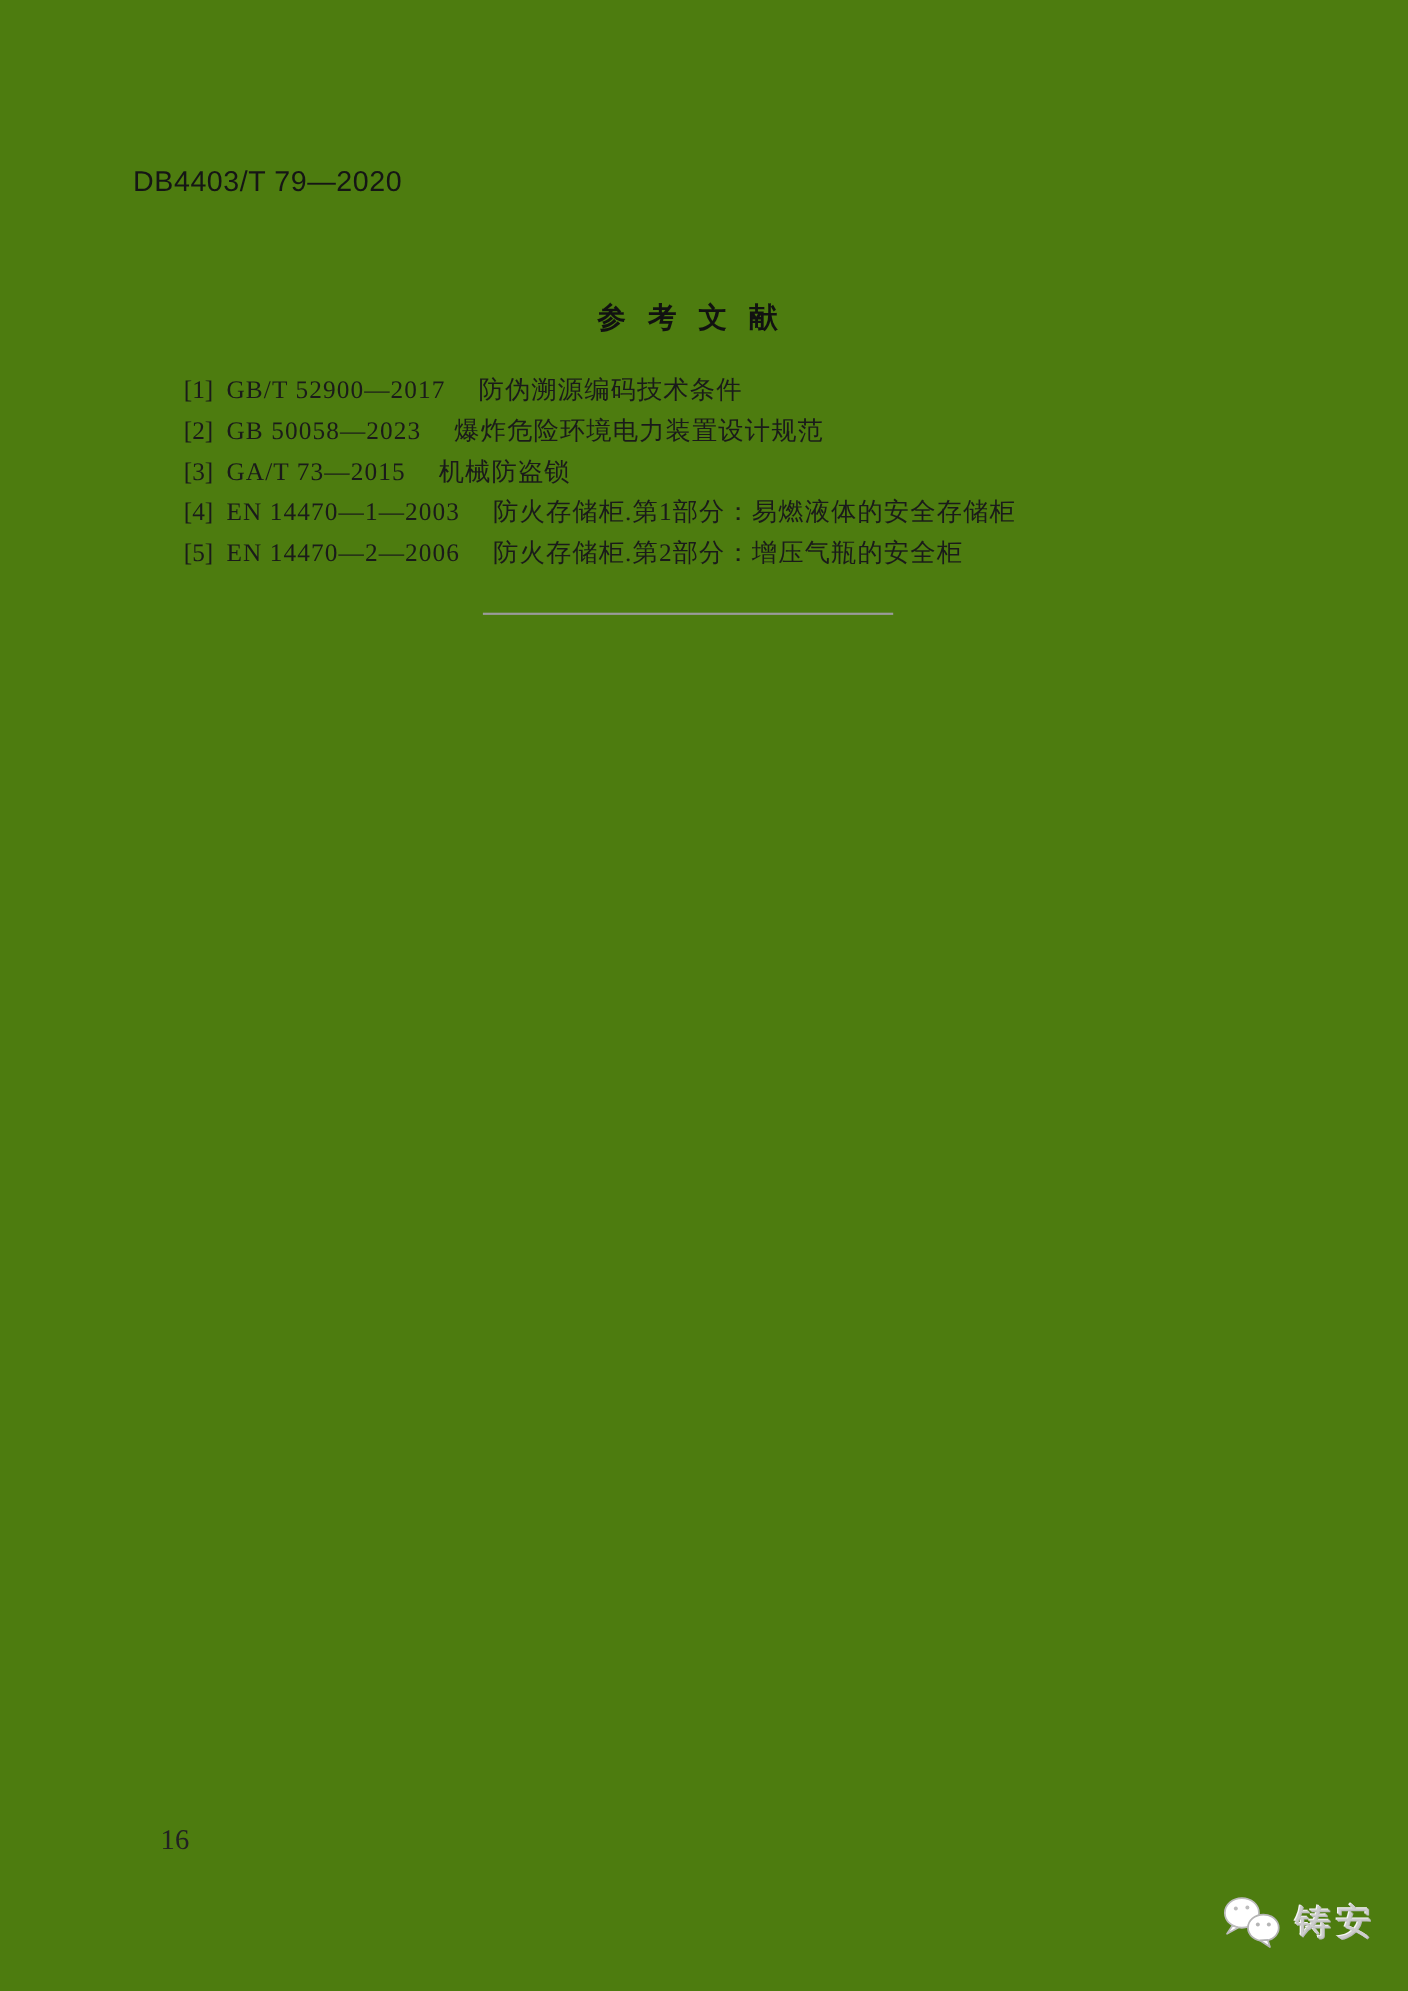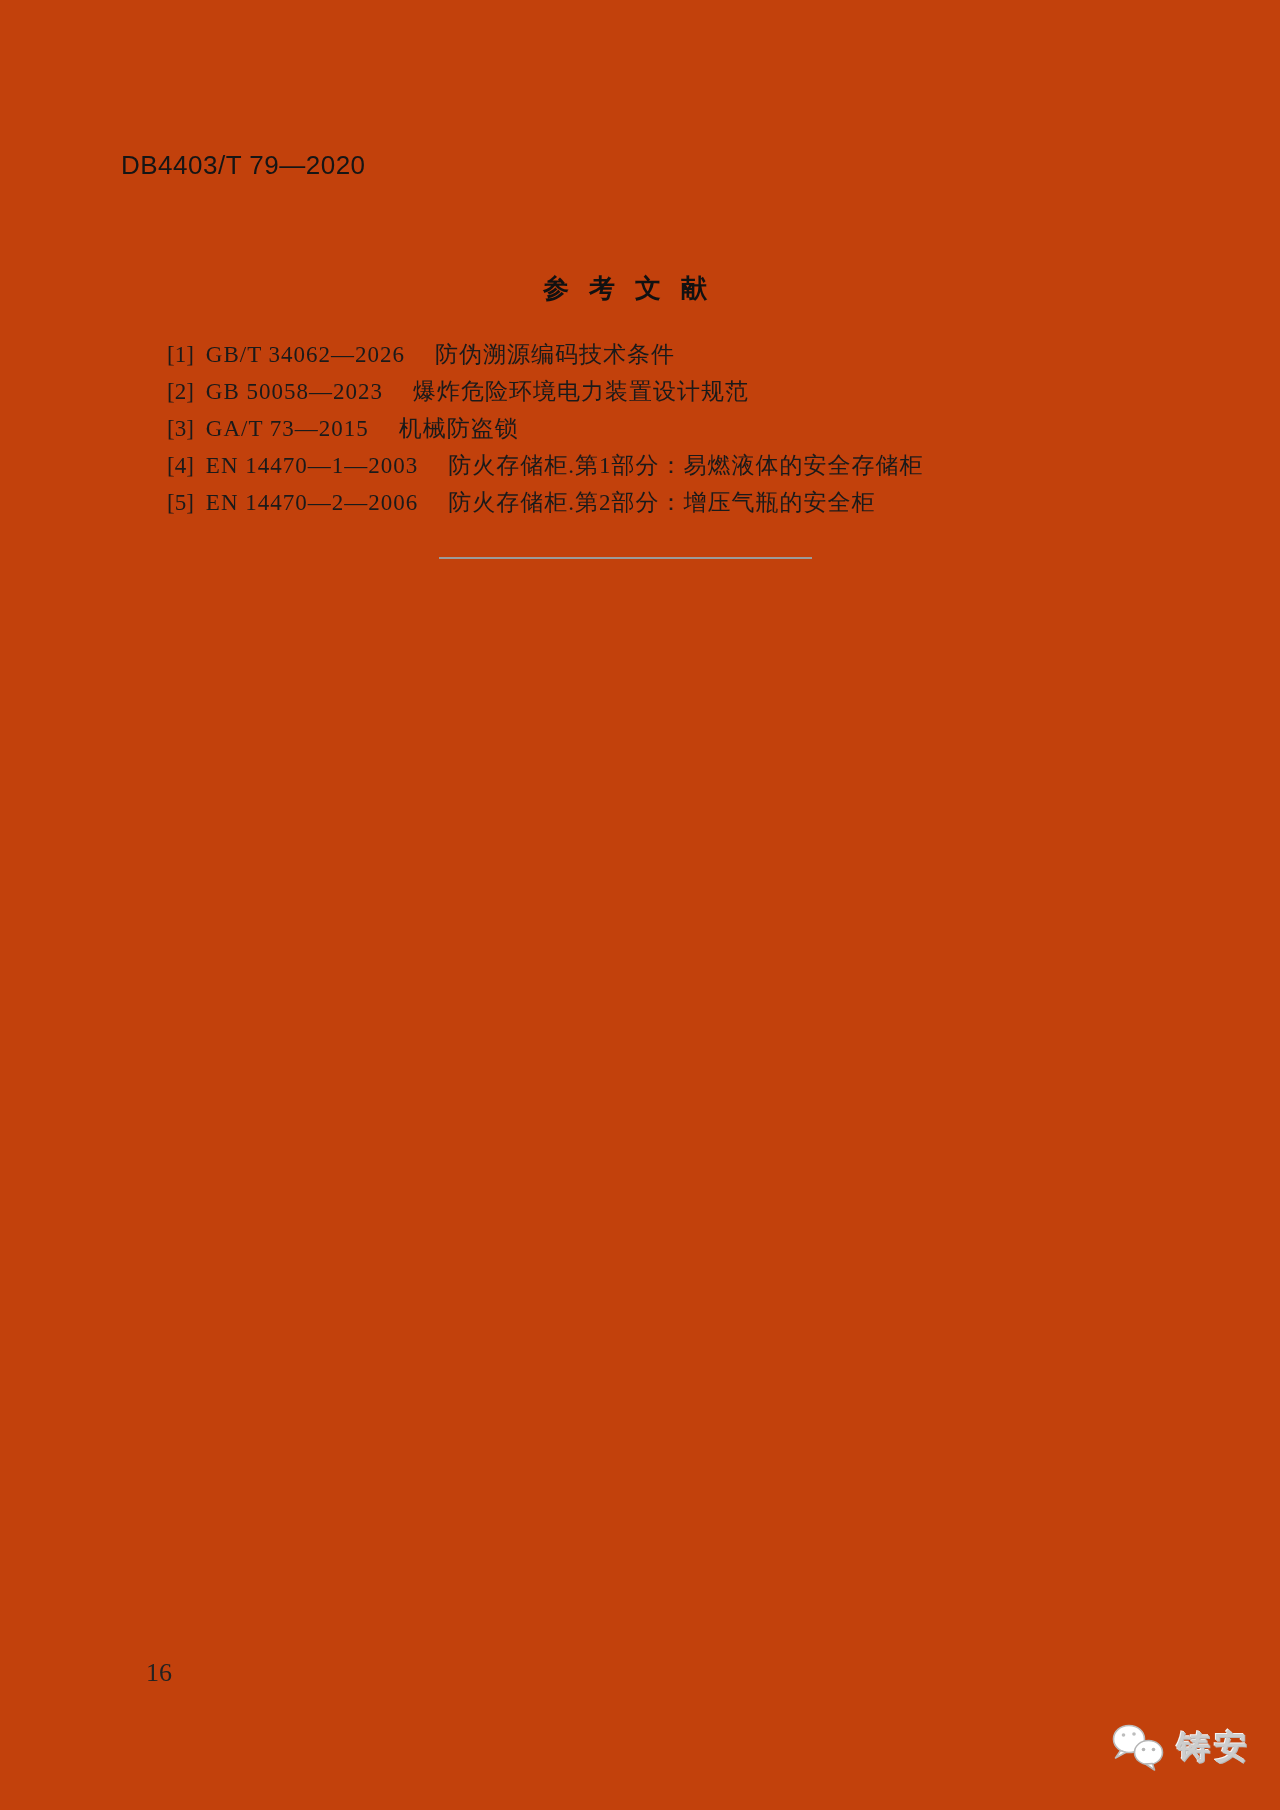--- a/index.html
+++ b/index.html
@@ -1,21 +1,21 @@
 <!DOCTYPE html>
 <html><head>
 <meta charset="utf-8">
 <style>
   * { margin: 0; padding: 0; box-sizing: border-box; }
   html, body { background: #ffffff; }
   .page {
     position: relative;
     width: 1280px;
     height: 1810px;
-    background: #c2410c;
+    background: #4d7c0f;
     font-family: "Liberation Serif", serif;
     color: #1c1c1c;
     overflow: hidden;
   }
   .doc-header {
     position: absolute;
     left: 121px;
     top: 150px;
     font-family: "Liberation Sans", sans-serif;
     font-size: 26px;
@@ -69,40 +69,40 @@
     position: absolute;
     left: 1110px;
     top: 1722px;
     display: flex;
     align-items: center;
     gap: 9px;
   }
   .watermark-icon { display: inline-block; width: 58px; height: 50px; }
   .watermark-label {
     font-family: "DejaVu Sans", sans-serif;
-    font-weight: bold;
+    font-weight: normal;
     font-size: 33px;
     letter-spacing: 4px;
     color: #cdcdcd;
     text-shadow: 1px 1px 0 #b9b9b9, -1px -1px 0 #f5f5f5;
     white-space: nowrap;
   }
 </style>
 </head>
 <body>
 
 <div class="page">
 
   <div class="doc-header">DB4403/T 79—2020</div>
 
   <div class="section-title">参考文献</div>
 
   <ul class="ref-list">
     <li class="ref-row">
-      <span class="ref-index">[1]</span><span class="ref-code">GB/T 34062—2026</span><span class="ref-title">防伪溯源编码技术条件</span>
+      <span class="ref-index">[1]</span><span class="ref-code">GB/T 52900—2017</span><span class="ref-title">防伪溯源编码技术条件</span>
     </li>
     <li class="ref-row">
       <span class="ref-index">[2]</span><span class="ref-code">GB 50058—2023</span><span class="ref-title">爆炸危险环境电力装置设计规范</span>
     </li>
     <li class="ref-row">
       <span class="ref-index">[3]</span><span class="ref-code">GA/T 73—2015</span><span class="ref-title">机械防盗锁</span>
     </li>
     <li class="ref-row">
       <span class="ref-index">[4]</span><span class="ref-code">EN 14470—1—2003</span><span class="ref-title">防火存储柜.第1部分：易燃液体的安全存储柜</span>
     </li>

